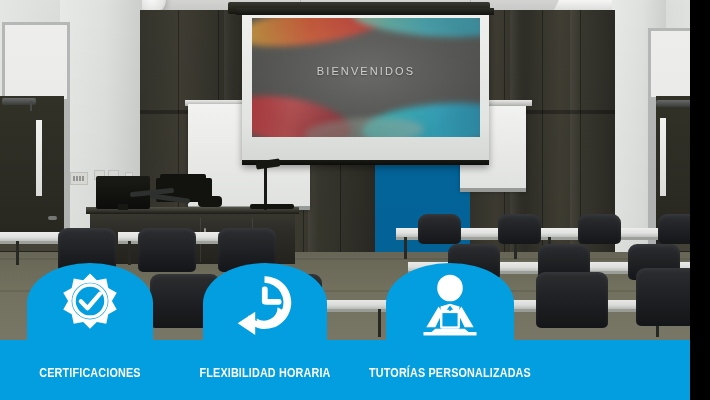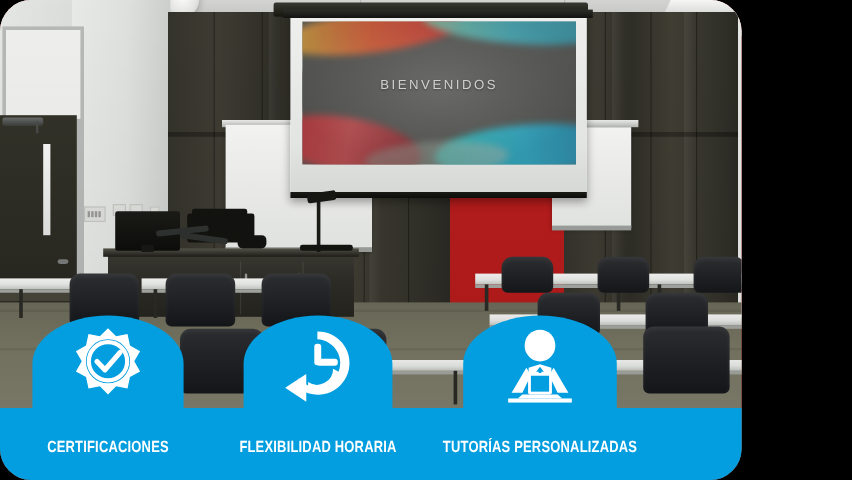--- a/index.html
+++ b/index.html
@@ -1,23 +1,22 @@
 <!DOCTYPE html>
 <html><head>
 <meta charset="utf-8">
 <style>
   html,body{margin:0;padding:0;background:#000;}
   body{font-family:"Liberation Sans",sans-serif;}
 
   #stage{
     position:relative;
-    width:618px;height:400px;
+    width:690px;height:400px;
     overflow:hidden;
-    background:#b91c1c;
-    border-radius:26px;
+    background:#0369a1;
   }
 
   
   .photo{position:absolute;inset:0;overflow:hidden;}
 
   
   .ceiling{position:absolute;left:0;top:0;width:710px;height:30px;
     background:linear-gradient(180deg,#d7d8d6 0%,#c4c6c3 60%,#a9aba7 100%);}
   .ceiling-tile{position:absolute;top:0;height:30px;width:1px;background:rgba(0,0,0,.12);}
 

